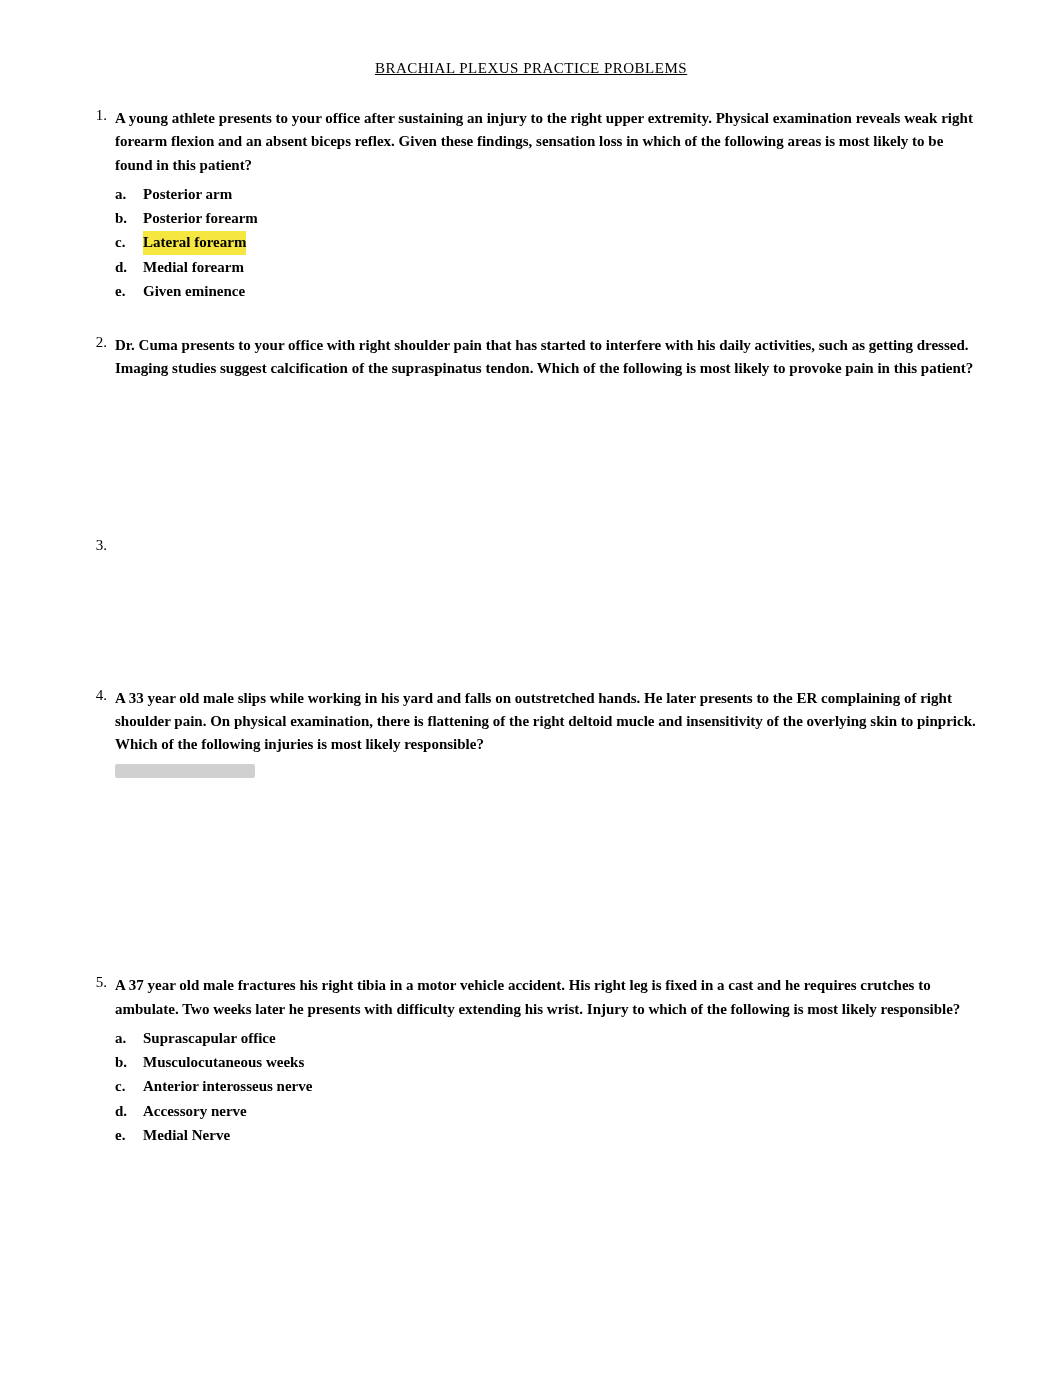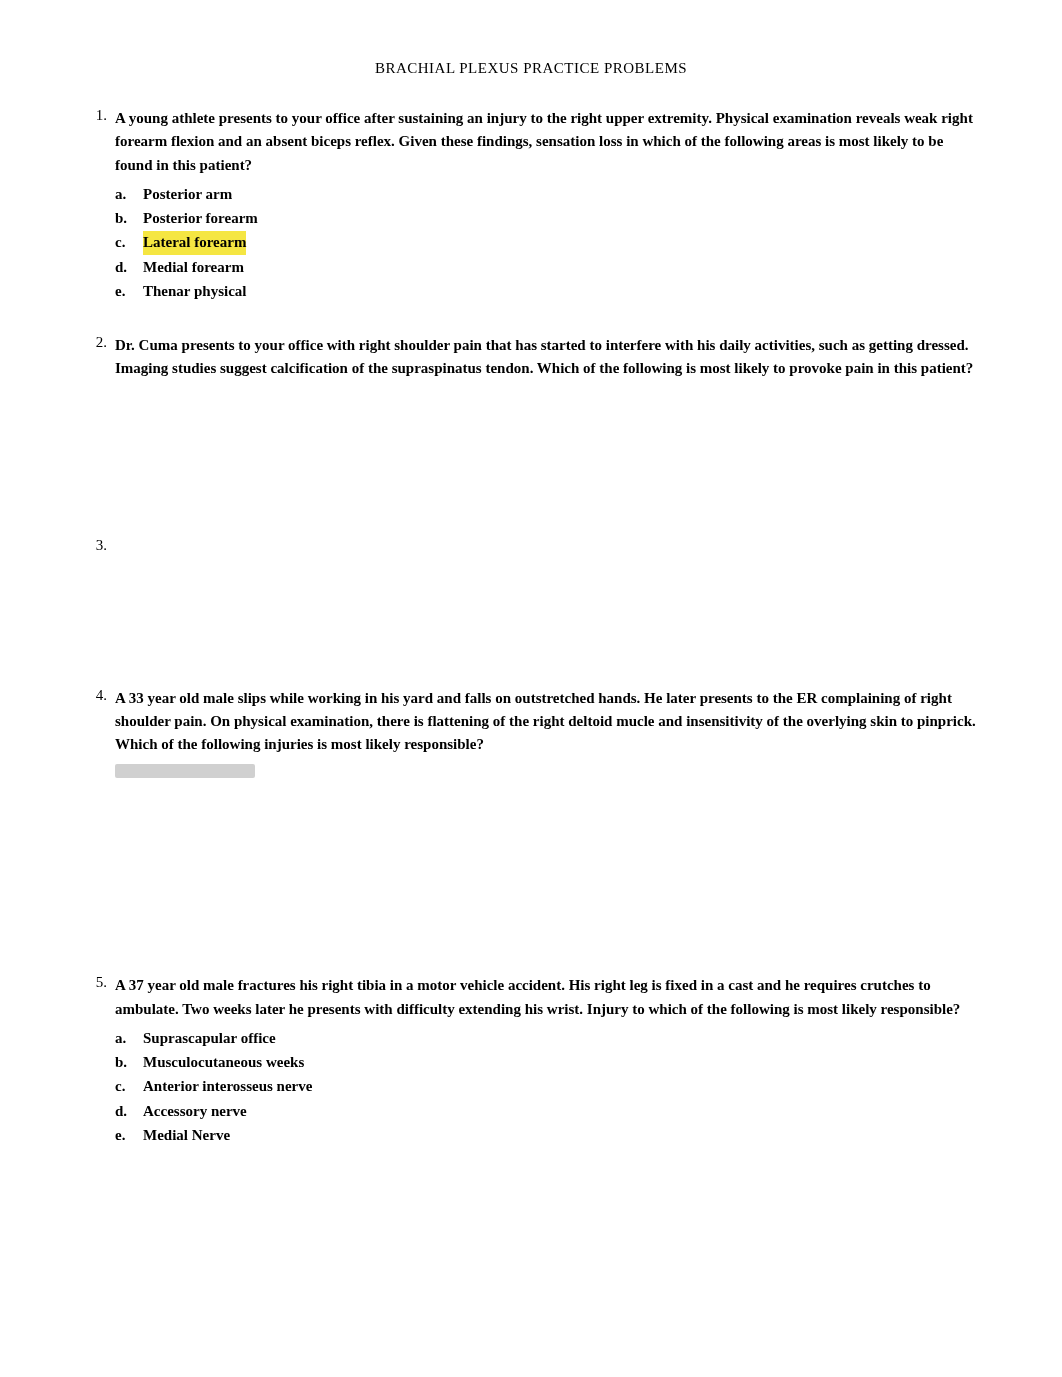--- a/index.html
+++ b/index.html
@@ -17,20 +17,21 @@
       min-height: 1377px;
       padding: 60px 80px 60px 80px;
     }
 
     .page-title {
       text-align: center;
       font-size: 15px;
       font-weight: normal;
       letter-spacing: 0.5px;
       margin-bottom: 30px;
+      text-decoration: underline;
     }
 
     ol.questions {
       list-style: none;
       counter-reset: question-counter;
       padding: 0;
       margin: 0;
     }
 
     ol.questions > li {
@@ -125,21 +126,21 @@
           <li>
             <span class="a-label">c.</span>
             <span class="highlight">Lateral forearm</span>
           </li>
           <li>
             <span class="a-label">d.</span>
             <span>Medial forearm</span>
           </li>
           <li>
             <span class="a-label">e.</span>
-            <span>Thenar physical</span>
+            <span>Given eminence</span>
           </li>
         </ol>
       </div>
     </li>
     <li>
       <span class="q-number">2.</span>
       <div class="q-body">
         <p class="q-text">Dr. Cuma presents to your office with right shoulder pain that has started to interfere with his daily activities, such as getting dressed. Imaging studies suggest calcification of the supraspinatus tendon. Which of the following is most likely to provoke pain in this patient?</p>
         <div class="q-spacer"></div>
       </div>

